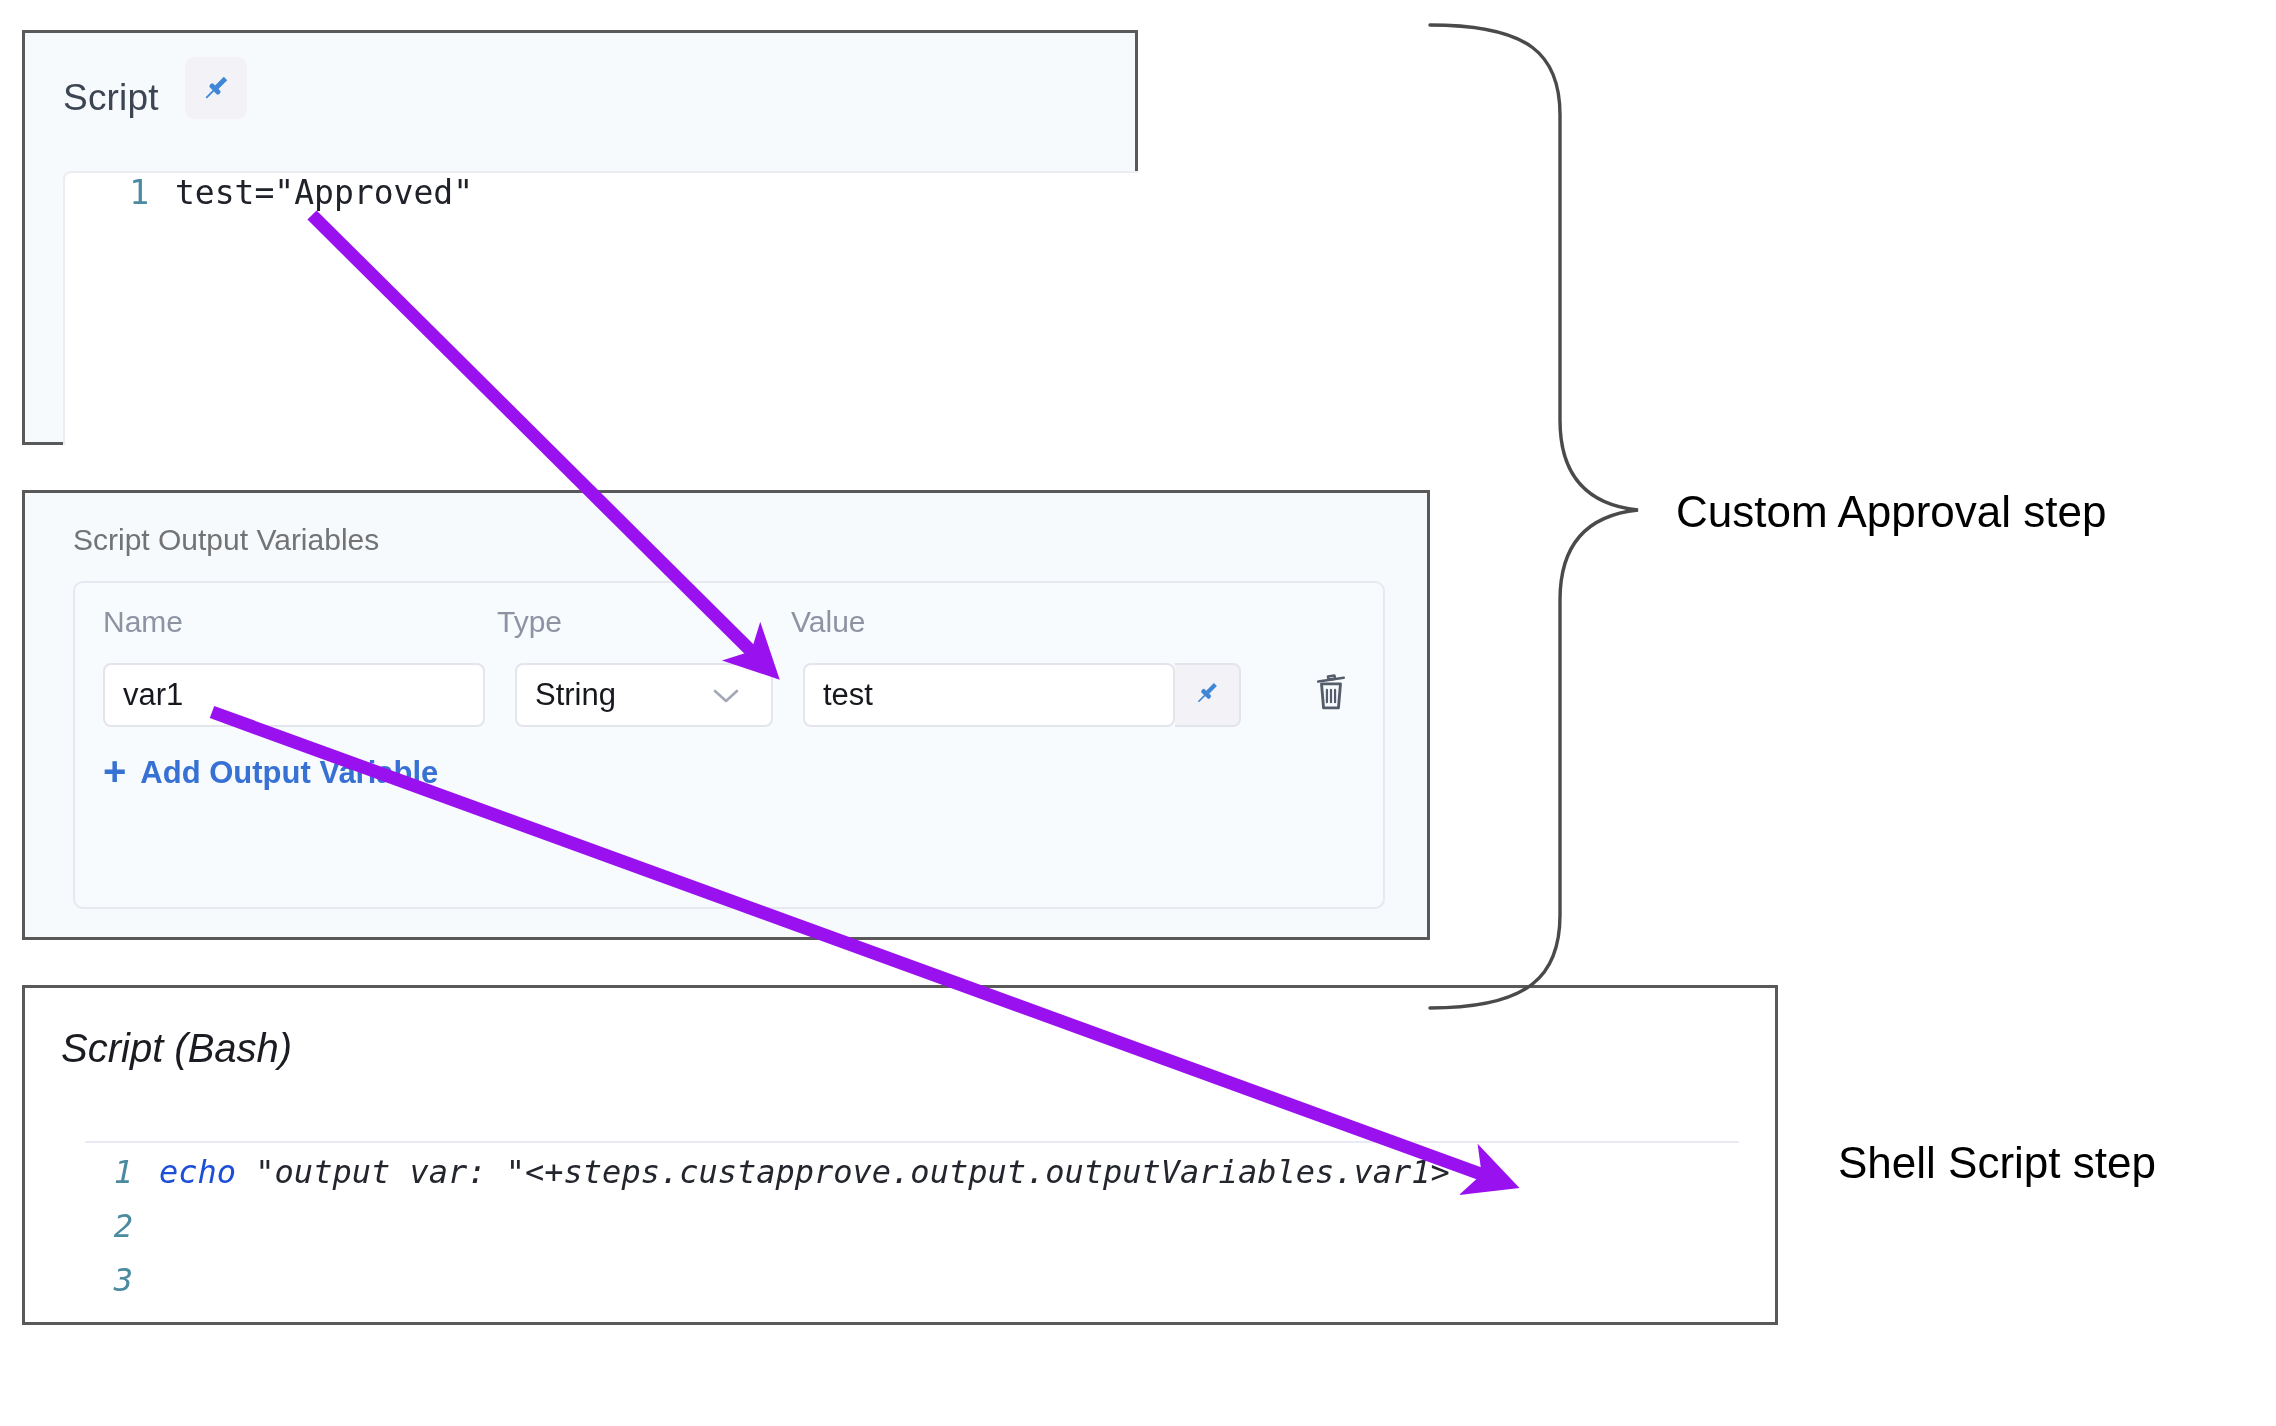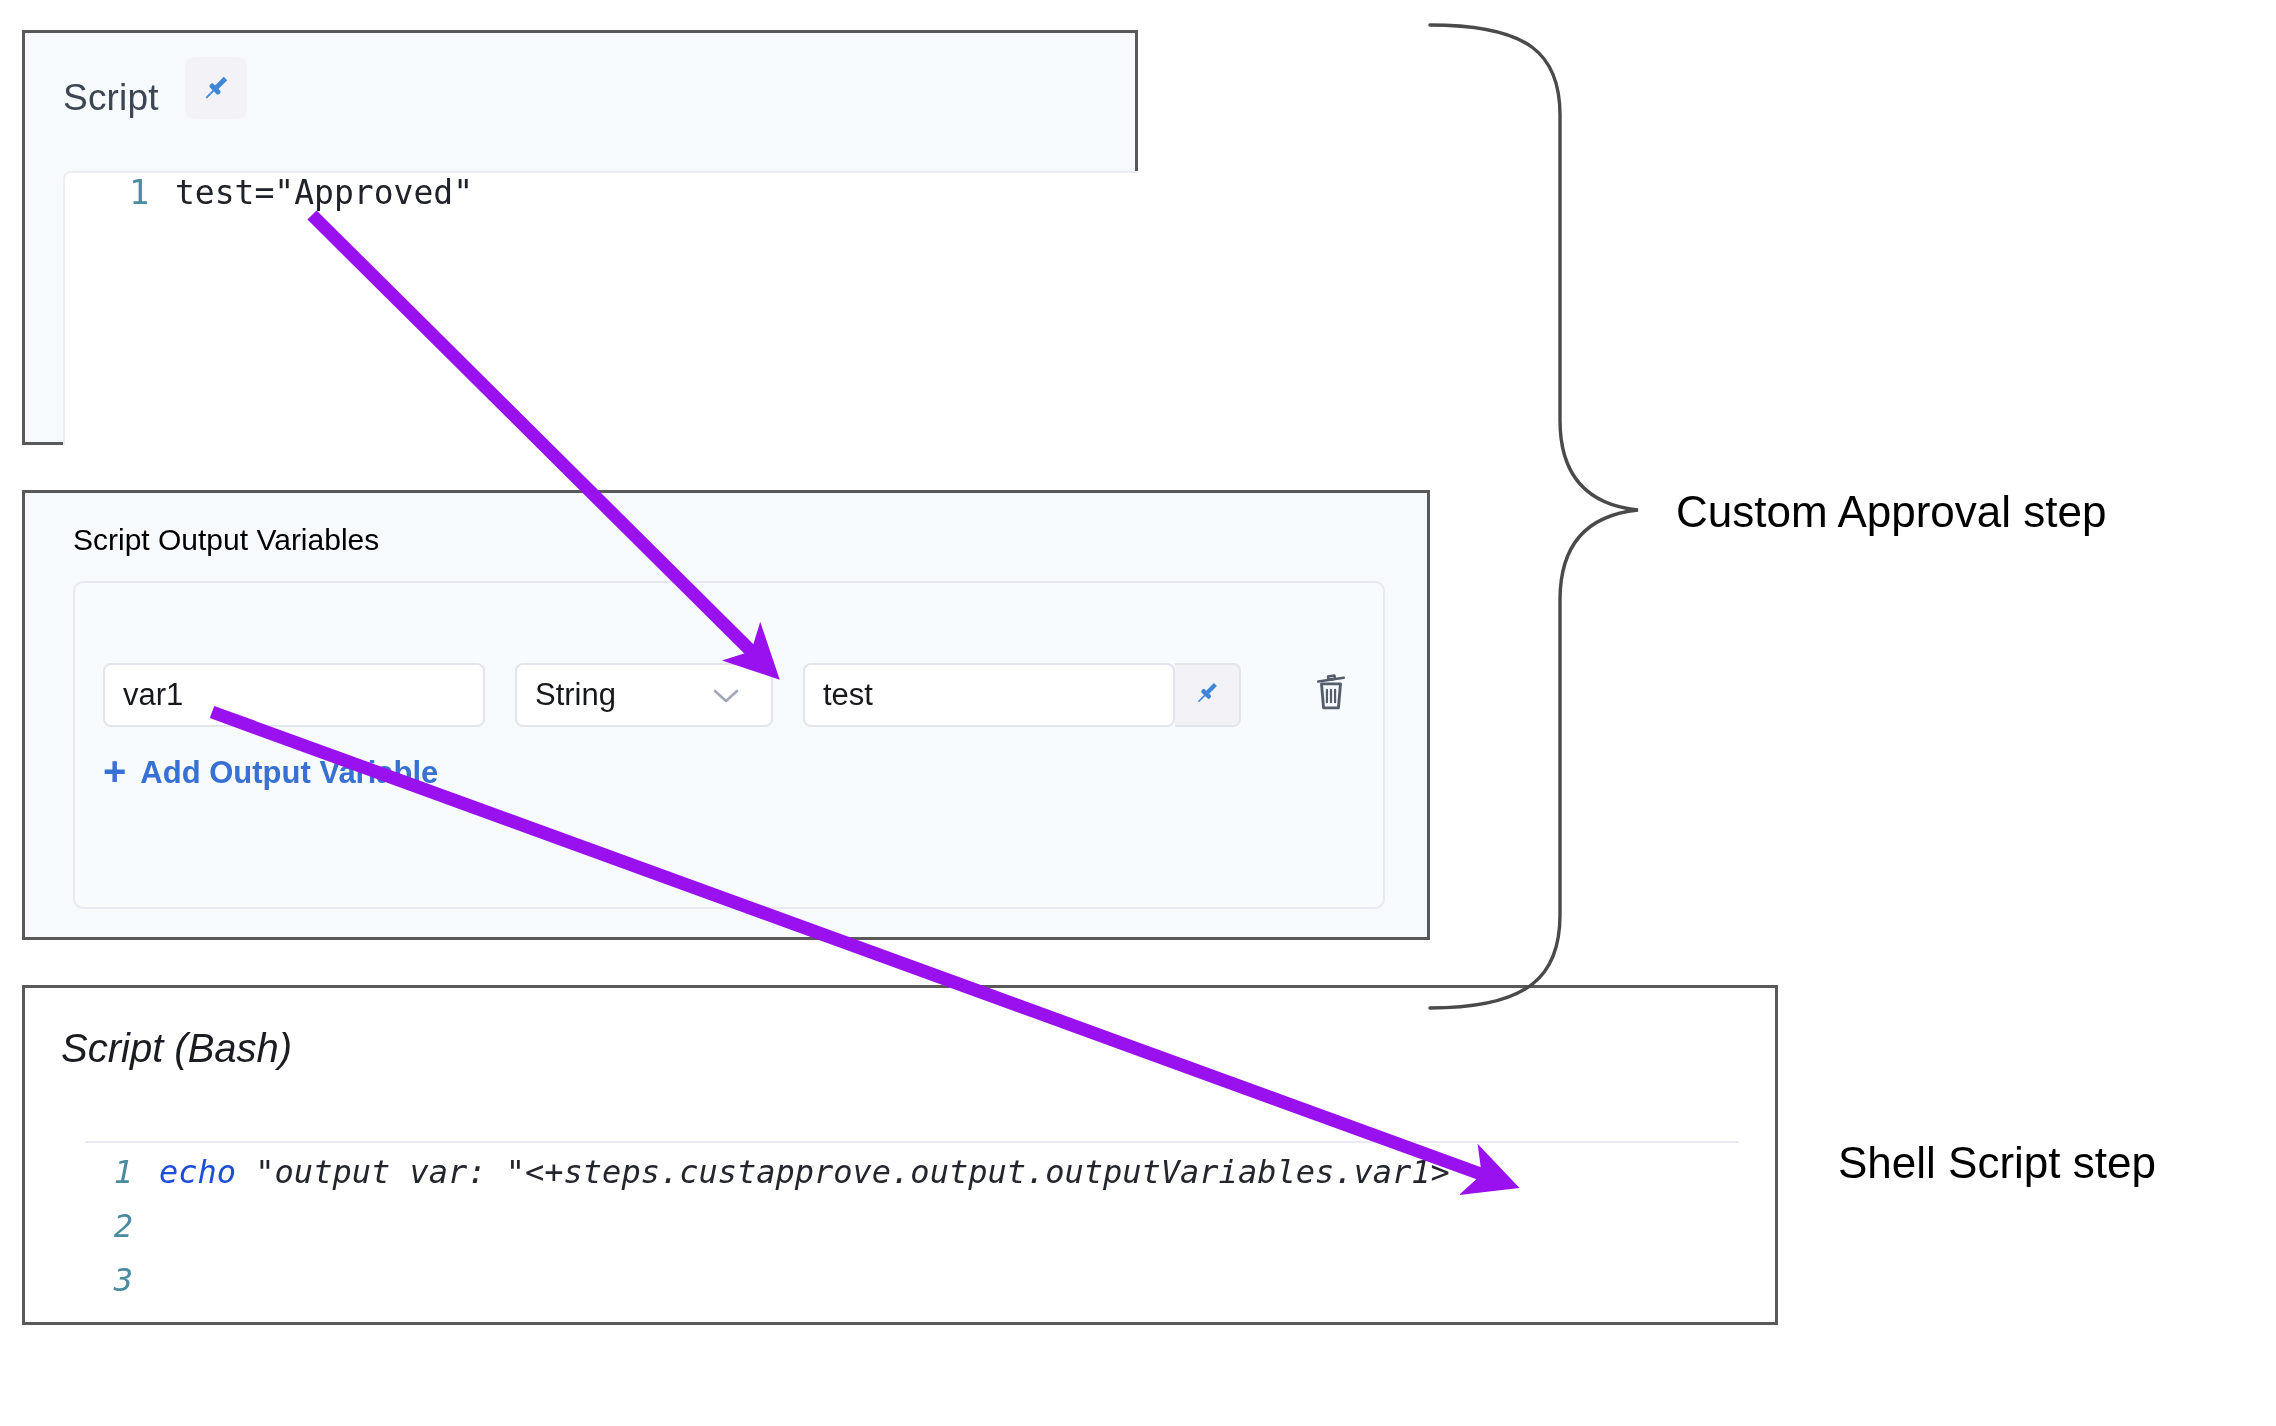--- a/index.html
+++ b/index.html
@@ -82,21 +82,21 @@
   .kw { color: #1d4ed8; }
 
   
   #panel-outvars { left: 22px; top: 490px; width: 1408px; height: 450px; }
 
   .outvars-title {
     position: absolute;
     left: 48px;
     top: 30px;
     font-size: 30px;
-    color: #000000;
+    color: #737373;
   }
   .outvars-card {
     position: absolute;
     left: 48px;
     top: 88px;
     right: 42px;
     bottom: 28px;
     border: 2px solid #e7e8f0;
     border-radius: 10px;
     background: #f7fbfd;
@@ -252,20 +252,25 @@
       <span class="code-text">test="Approved"</span>
     </div>
   </div>
 </div>
 
 <div class="panel" id="panel-outvars">
   <div class="outvars-title">Script Output Variables</div>
 
   <div class="outvars-card">
 
+    <div class="col-heads">
+      <div class="col-head ch-name">Name</div>
+      <div class="col-head ch-type">Type</div>
+      <div class="col-head ch-value">Value</div>
+    </div>
 
     <div class="row">
       <div class="field f-name">var1</div>
 
       <div class="field f-type">
         <span>String</span>
         <span class="chev">
           <svg width="26" height="16" viewBox="0 0 26 16">
               <path d="M2 3 L13 13 L24 3" fill="none" stroke="#a3a8b6" stroke-width="2.6" stroke-linecap="round" stroke-linejoin="round"></path>
             </svg>

